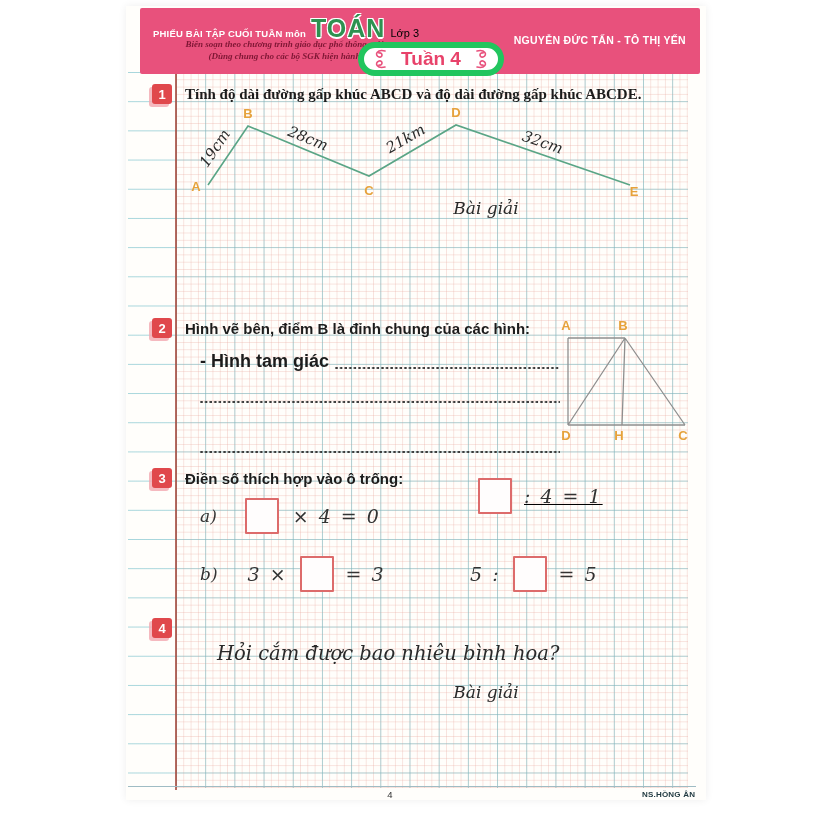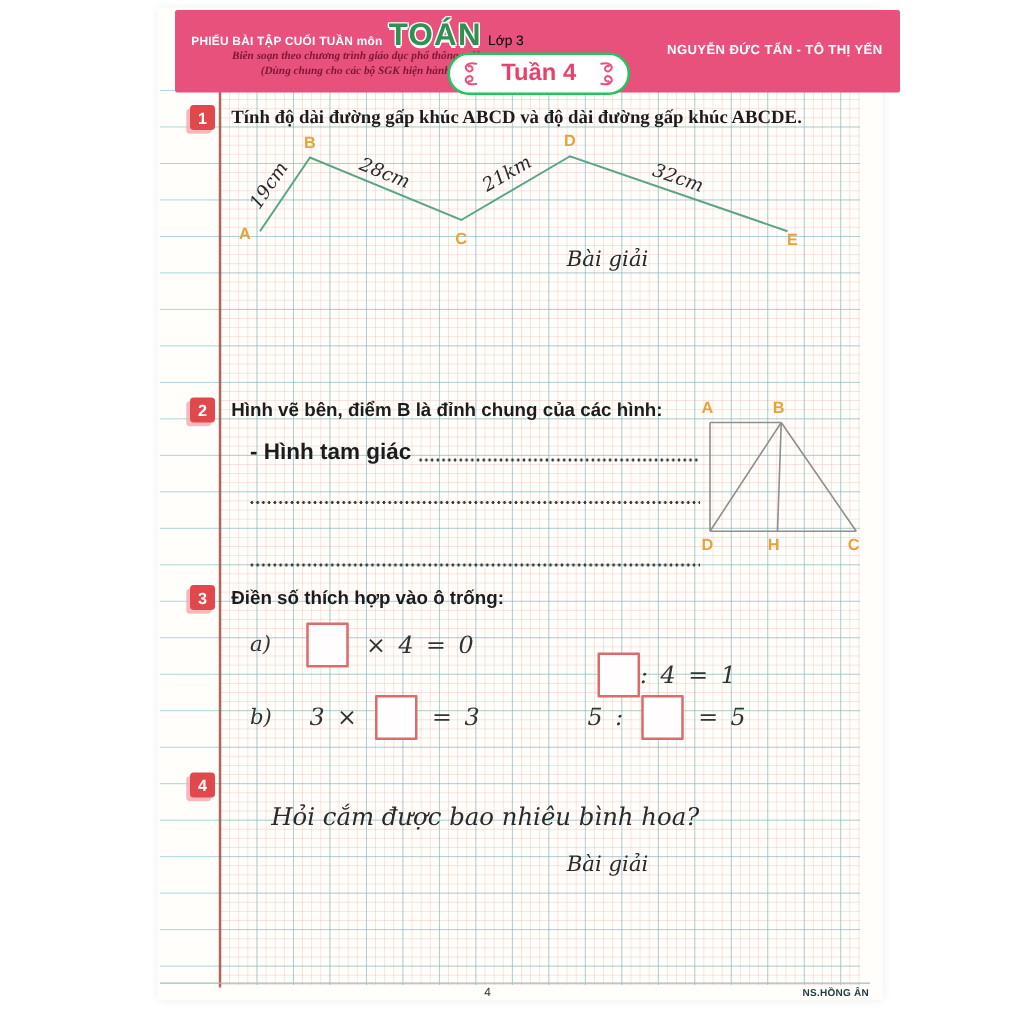--- a/index.html
+++ b/index.html
@@ -8,36 +8,36 @@
     background:#ffffff;
     font-family:"Liberation Sans", sans-serif;
   }
   .page{
     position:absolute;left:126px;top:6px;width:580px;height:794px;
     background:#fffefb;box-shadow:0 0 8px rgba(0,0,0,0.07);
   }
   
   .header{
     position:absolute;left:14px;top:2px;width:560px;height:66px;
-    background:#e8517c;border-radius:2px;padding-left:20px;
+    background:#e8517c;border-radius:2px;
   }
   .hdr-left{position:absolute;left:16px;top:9px;width:260px;text-align:center;}
   .hdr-line1{display:flex;align-items:baseline;justify-content:center;gap:5px;white-space:nowrap;}
   .series{color:#ffffff;font-weight:bold;font-size:9.5px;letter-spacing:0.2px;}
   .subject{
     color:#2e9150;font-weight:bold;font-size:25px;line-height:22px;
     text-shadow:-1px -1px 0 #fff,1px -1px 0 #fff,-1px 1px 0 #fff,1px 1px 0 #fff,0 2px 0 #fff;
     letter-spacing:1px;
   }
   .grade{color:#000000;font-weight:normal;font-size:11px;}
   .hdr-sub{color:#7e1634;font-style:italic;font-size:9px;line-height:11.5px;font-family:"Liberation Serif",serif;font-weight:bold;}
   .authors{position:absolute;right:14px;top:26px;color:#ffffff;font-weight:bold;font-size:10.5px;letter-spacing:0.3px;white-space:nowrap;}
   .badge{
     position:absolute;left:232px;top:36px;width:146px;height:34px;background:#ffffff;
-    border:2px solid #22c55e;border-radius:18px;box-sizing:border-box;
+    border:6px solid #22c55e;border-radius:18px;box-sizing:border-box;
     display:flex;align-items:center;justify-content:space-between;padding:0 7px;z-index:5;
   }
   .badge-text{color:#e8426a;font-weight:bold;font-size:19px;white-space:nowrap;}
   
   .margin-strip{
     position:absolute;left:2px;top:66px;width:48px;height:716px;
     background-image:linear-gradient(to bottom, rgba(109,188,199,0.6) 1px, transparent 1px);
     background-size:100% 29.2px;
   }
   .grid-area{
@@ -155,21 +155,21 @@
   </svg>
 
   <div class="num-badge" style="left:26px;top:462px;">3</div>
   <div class="stmt" style="left:59px;top:464px;">Điền số thích hợp vào ô trống:</div>
 
   <div class="eq-row" style="left:74px;top:492px;gap:14px;">
     <span class="p3-label">a)</span>
     <span class="ans-box" style="margin-left:14px;"></span>
     <span class="eq-token">× 4 = 0</span>
   </div>
-  <div class="eq-row" style="left:352px;top:516px;">
+  <div class="eq-row" style="left:352px;top:472px;gap:12px;text-decoration:underline;">
     <span class="ans-box"></span>
     <span class="eq-token">: 4 = 1</span>
   </div>
 
   <div class="eq-row" style="left:74px;top:550px;gap:12px;">
     <span class="p3-label">b)</span>
     <span class="eq-token" style="margin-left:18px;">3 ×</span>
     <span class="ans-box"></span>
     <span class="eq-token">= 3</span>
   </div>

